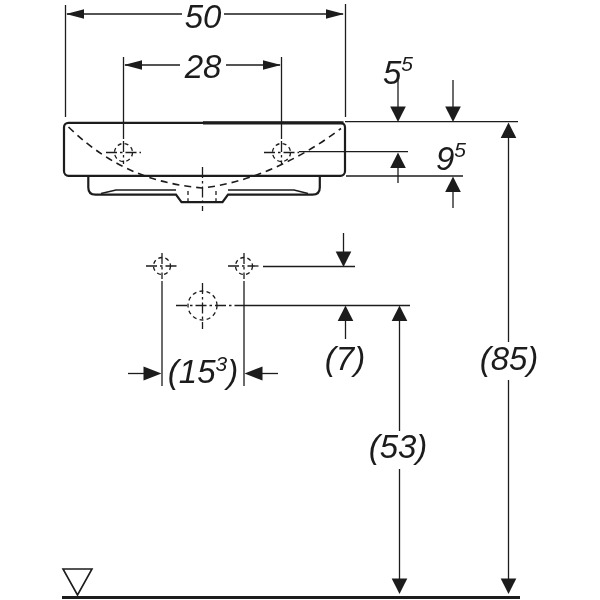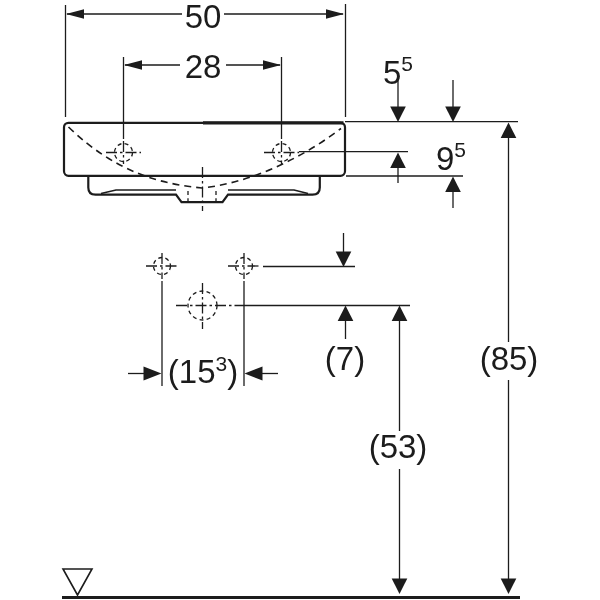--- a/index.html
+++ b/index.html
@@ -1,17 +1,17 @@
 <!DOCTYPE html>
 <html><head>
 <meta charset="utf-8">
 <style>
   html,body{margin:0;padding:0;background:#ffffff;}
   .stage{position:relative;width:600px;height:600px;background:#ffffff;overflow:hidden;
-         font-family:"Liberation Sans", sans-serif;}
+         font-family:"Liberation Sans", sans-serif;font-style:italic;}
   svg{position:absolute;left:0;top:0;}
   
   .thin   {stroke:#1c1c1c;stroke-width:1.3;fill:none;}
   .med    {stroke:#1c1c1c;stroke-width:1.6;fill:none;}
   .thick  {stroke:#1c1c1c;stroke-width:2.2;fill:none;}
   .xthick {stroke:#1c1c1c;stroke-width:3.2;fill:none;}
   .ground {stroke:#1c1c1c;stroke-width:3;fill:none;}
   .dash   {stroke-dasharray:7 5;}
   .dash2  {stroke-dasharray:4 3.2;}
   .dashdot{stroke-dasharray:11 3 2.5 3;}

